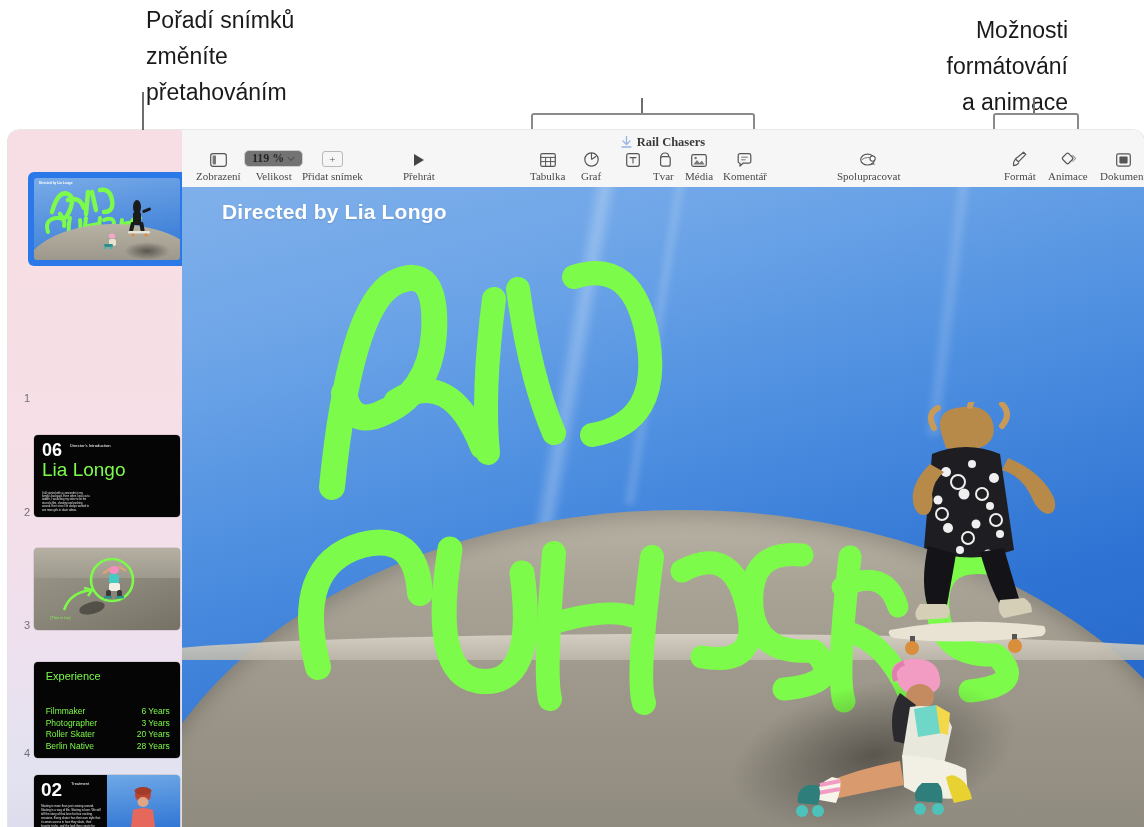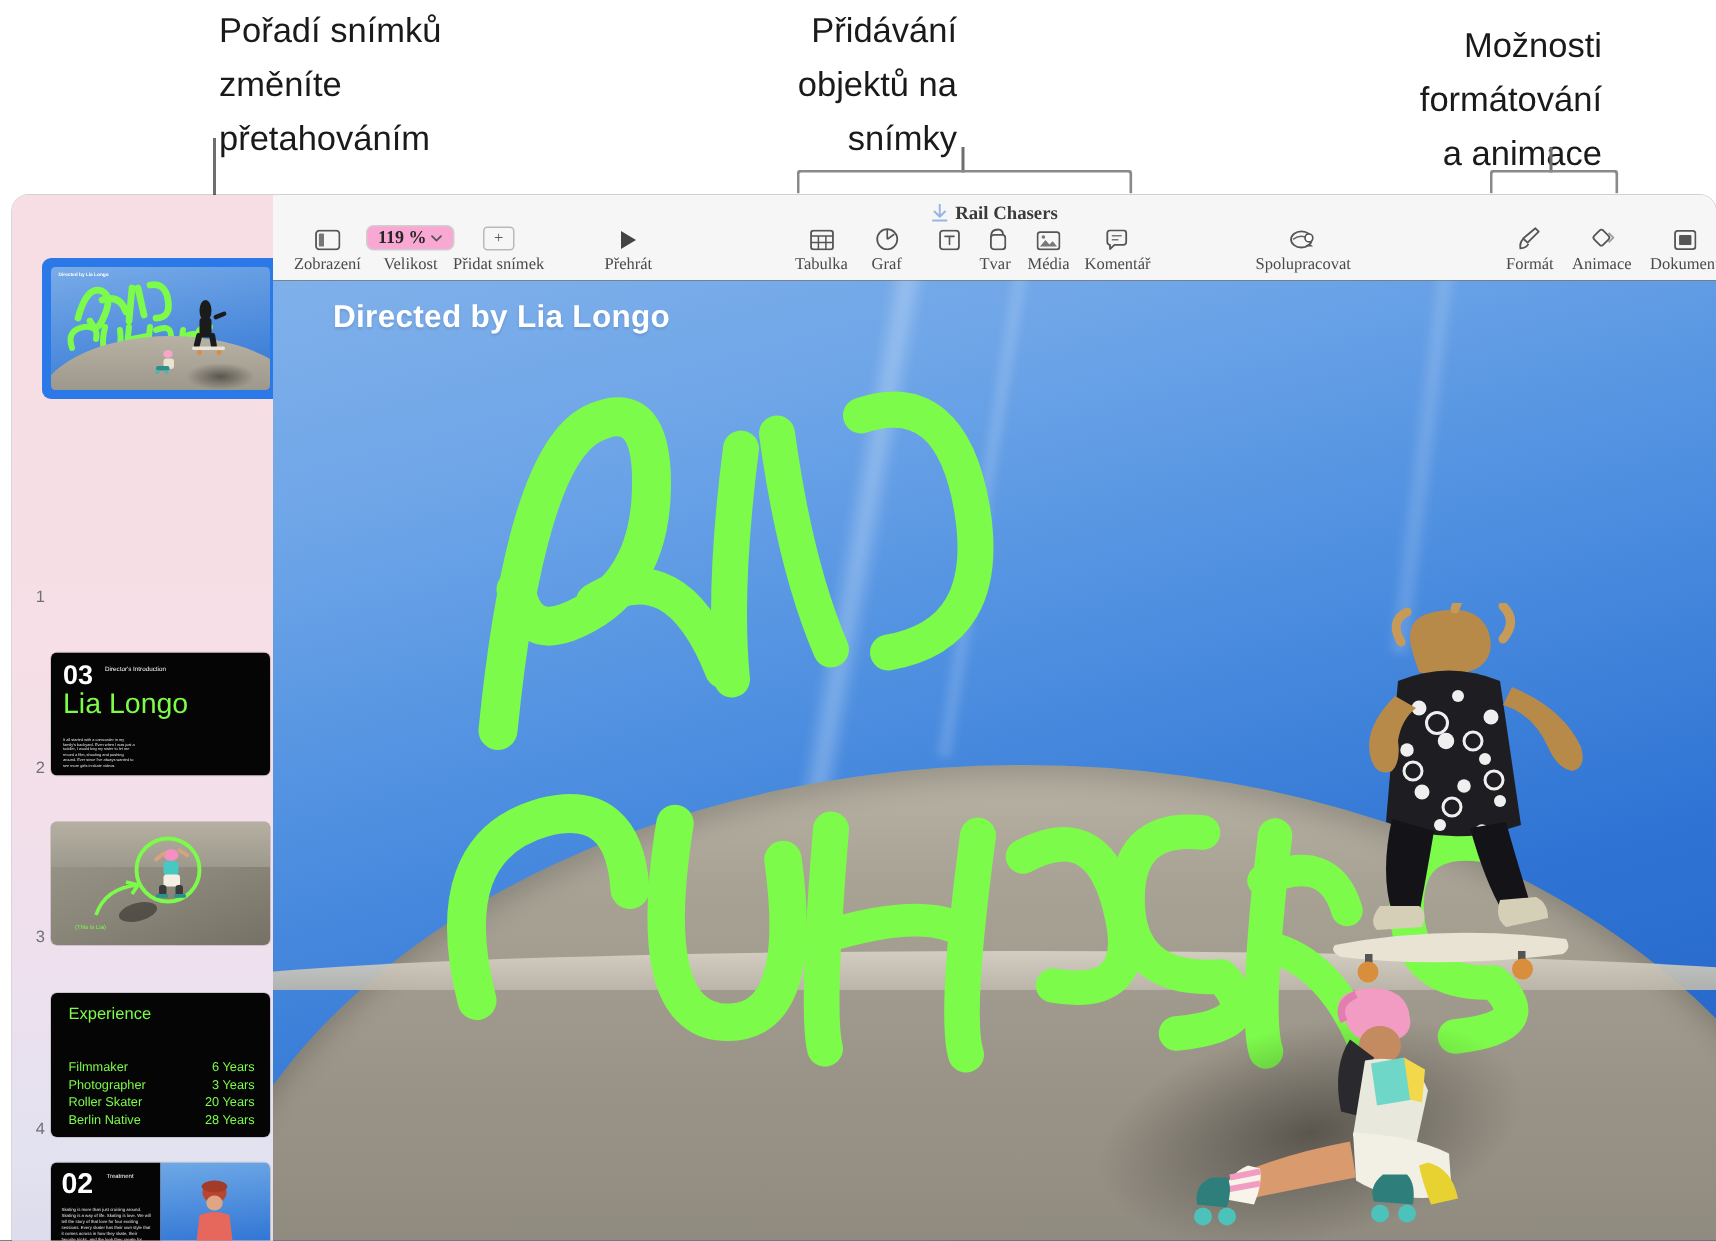--- a/index.html
+++ b/index.html
@@ -55,21 +55,21 @@
     font-size:12.5px;font-weight:bold;color:#3a3a3a;
   }
   .doc-title .dl-ic{width:11px;height:12px;opacity:.55;}
 
   .tb-items{position:absolute;left:0;top:18px;width:962px;height:39px;}
   .tb{position:absolute;top:0;display:flex;flex-direction:column;align-items:center;
       width:auto;cursor:default;}
   .tb .glyph{height:19px;display:flex;align-items:flex-end;justify-content:center;}
   .tb .lbl{font-size:11px;color:#4a4a4a;margin-top:3px;white-space:nowrap;}
   .zoom-pill{
-    border:0.5px solid #cfcfcf;background:#f9a8d4;border-radius:5px;
+    border:0.5px solid #cfcfcf;background:#737373;border-radius:5px;
     padding:1px 7px;font-size:12px;font-weight:bold;color:#262626;
     display:flex;align-items:center;gap:3px;height:17px;box-sizing:border-box;
   }
   .addslide-box{
     border:0.5px solid #b9b9b9;border-radius:3px;width:19px;height:14px;
     display:flex;align-items:center;justify-content:center;font-size:11px;color:#5a5a5a;
     line-height:1;
   }
 
   
@@ -112,23 +112,20 @@
 </head>
 <body>
 
 <div class="root">
 
   <div class="callout" id="callout-1">Pořadí snímků
 změníte
 přetahováním</div>
   <div class="lead-line" style="left:142px;top:92px;width:2px;height:120px;"></div>
 
-  <div class="callout" id="callout-2">Přidávání
-objektů na
-snímky</div>
   <div class="lead-line" style="left:641px;top:98px;width:2px;height:17px;"></div>
   <div class="bracket" style="left:531px;top:113px;width:220px;height:14px;"></div>
 
   <div class="callout" id="callout-3">Možnosti
 formátování
 a animace</div>
   <div class="lead-line" style="left:1033px;top:98px;width:2px;height:17px;"></div>
   <div class="bracket" style="left:993px;top:113px;width:82px;height:14px;"></div>
 
   <div class="window">
@@ -168,21 +165,21 @@
                     <circle cx="77" cy="70" r="1.4" fill="#49b7b1"></circle>
                   </g>
               </svg>
             </div>
           </div>
         </div>
 
         <div class="thumb-num" style="top:376px;">2</div>
         <div class="thumb" style="top:305px;">
           <div class="sl sl-black" style="height:82px;">
-            <div style="position:absolute;left:8px;top:6px;font-size:18px;font-weight:bold;color:#fff;line-height:18px;">03</div>
+            <div style="position:absolute;left:8px;top:6px;font-size:18px;font-weight:bold;color:#fff;line-height:18px;">06</div>
             <div style="position:absolute;left:36px;top:8px;font-size:4.2px;color:#fff;">Director's Introduction</div>
             <div class="grn" style="position:absolute;left:8px;top:25px;font-size:19px;line-height:20px;">Lia Longo</div>
             <div style="position:absolute;left:8px;bottom:5px;width:48px;font-size:2.6px;line-height:3.4px;color:#e8e8e8;">It all started with a camcorder in my family's backyard. Even when I was just a toddler, I would beg my sister to let me record a film, shooting and pushing around. Ever since I've always wanted to see more girls in skate videos.</div>
           </div>
         </div>
 
         <div class="thumb-num" style="top:489px;">3</div>
         <div class="thumb" style="top:418px;">
           <div class="sl" style="height:82px;background:linear-gradient(160deg,#9d998c,#8a867a 55%,#757165);">
             <div style="position:absolute;left:0;top:0;width:146px;height:30px;background:linear-gradient(180deg,#b5b0a2,#9d998c);"></div>

